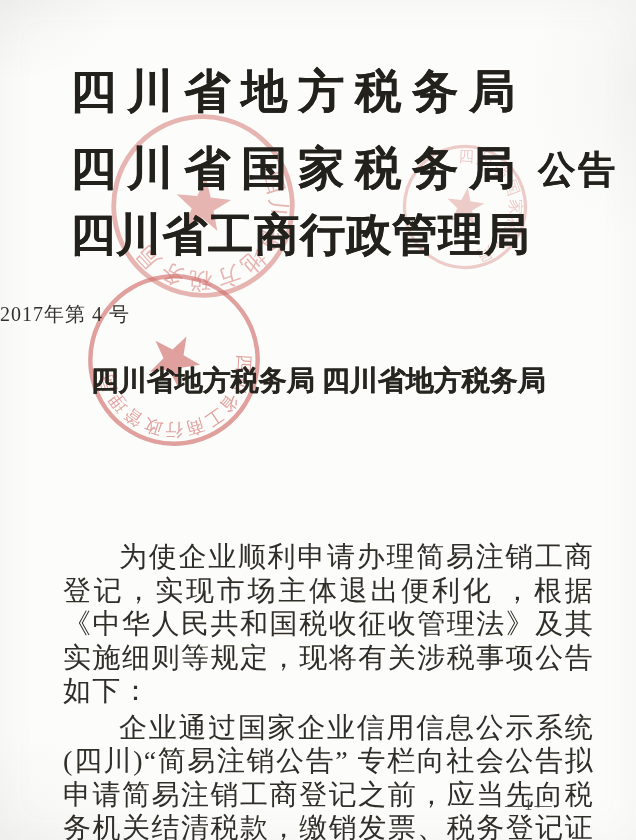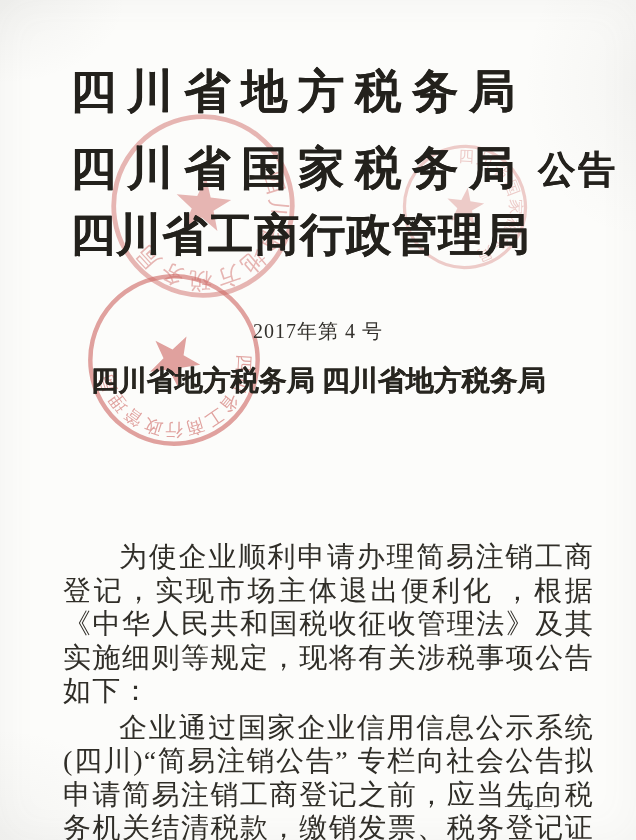--- a/index.html
+++ b/index.html
@@ -18,21 +18,21 @@
   }
   
   .masthead{position:absolute;left:70px;top:66px;}
   .m-line{font-weight:900;color:#23211c;white-space:nowrap;line-height:51px;margin:0;
           text-shadow:0.6px 0 0 #23211c;}
   .m1{font-size:46px;letter-spacing:11px;margin-bottom:26px;}
   .m2{font-size:46px;letter-spacing:11px;margin-bottom:15px;}
   .m2-suffix{font-size:37px;letter-spacing:3px;margin-left:12px;vertical-align:2px;}
   .m3{font-size:45px;letter-spacing:1px;}
   
-  .doc-number{position:absolute;top:318px;left:0;right:0;text-align:center;
+  .doc-number{position:absolute;top:301px;left:0;right:0;text-align:left;
               font-size:20px;letter-spacing:1px;color:#33312c;}
   
   .title-block{position:absolute;top:362px;left:0;right:0;text-align:center;
                font-weight:bold;color:#27251f;}
   .title-line{font-size:28px;line-height:37px;margin:0;text-shadow:0.4px 0 0 #27251f;}
   
   .body-text{position:absolute;top:540px;left:63px;width:531px;
              font-size:28px;line-height:33.5px;text-align:justify;color:#302e28;}
   .body-text p{margin:0;text-indent:2em;letter-spacing:1.2px;}
   .body-text p + p{margin-top:3px;}

